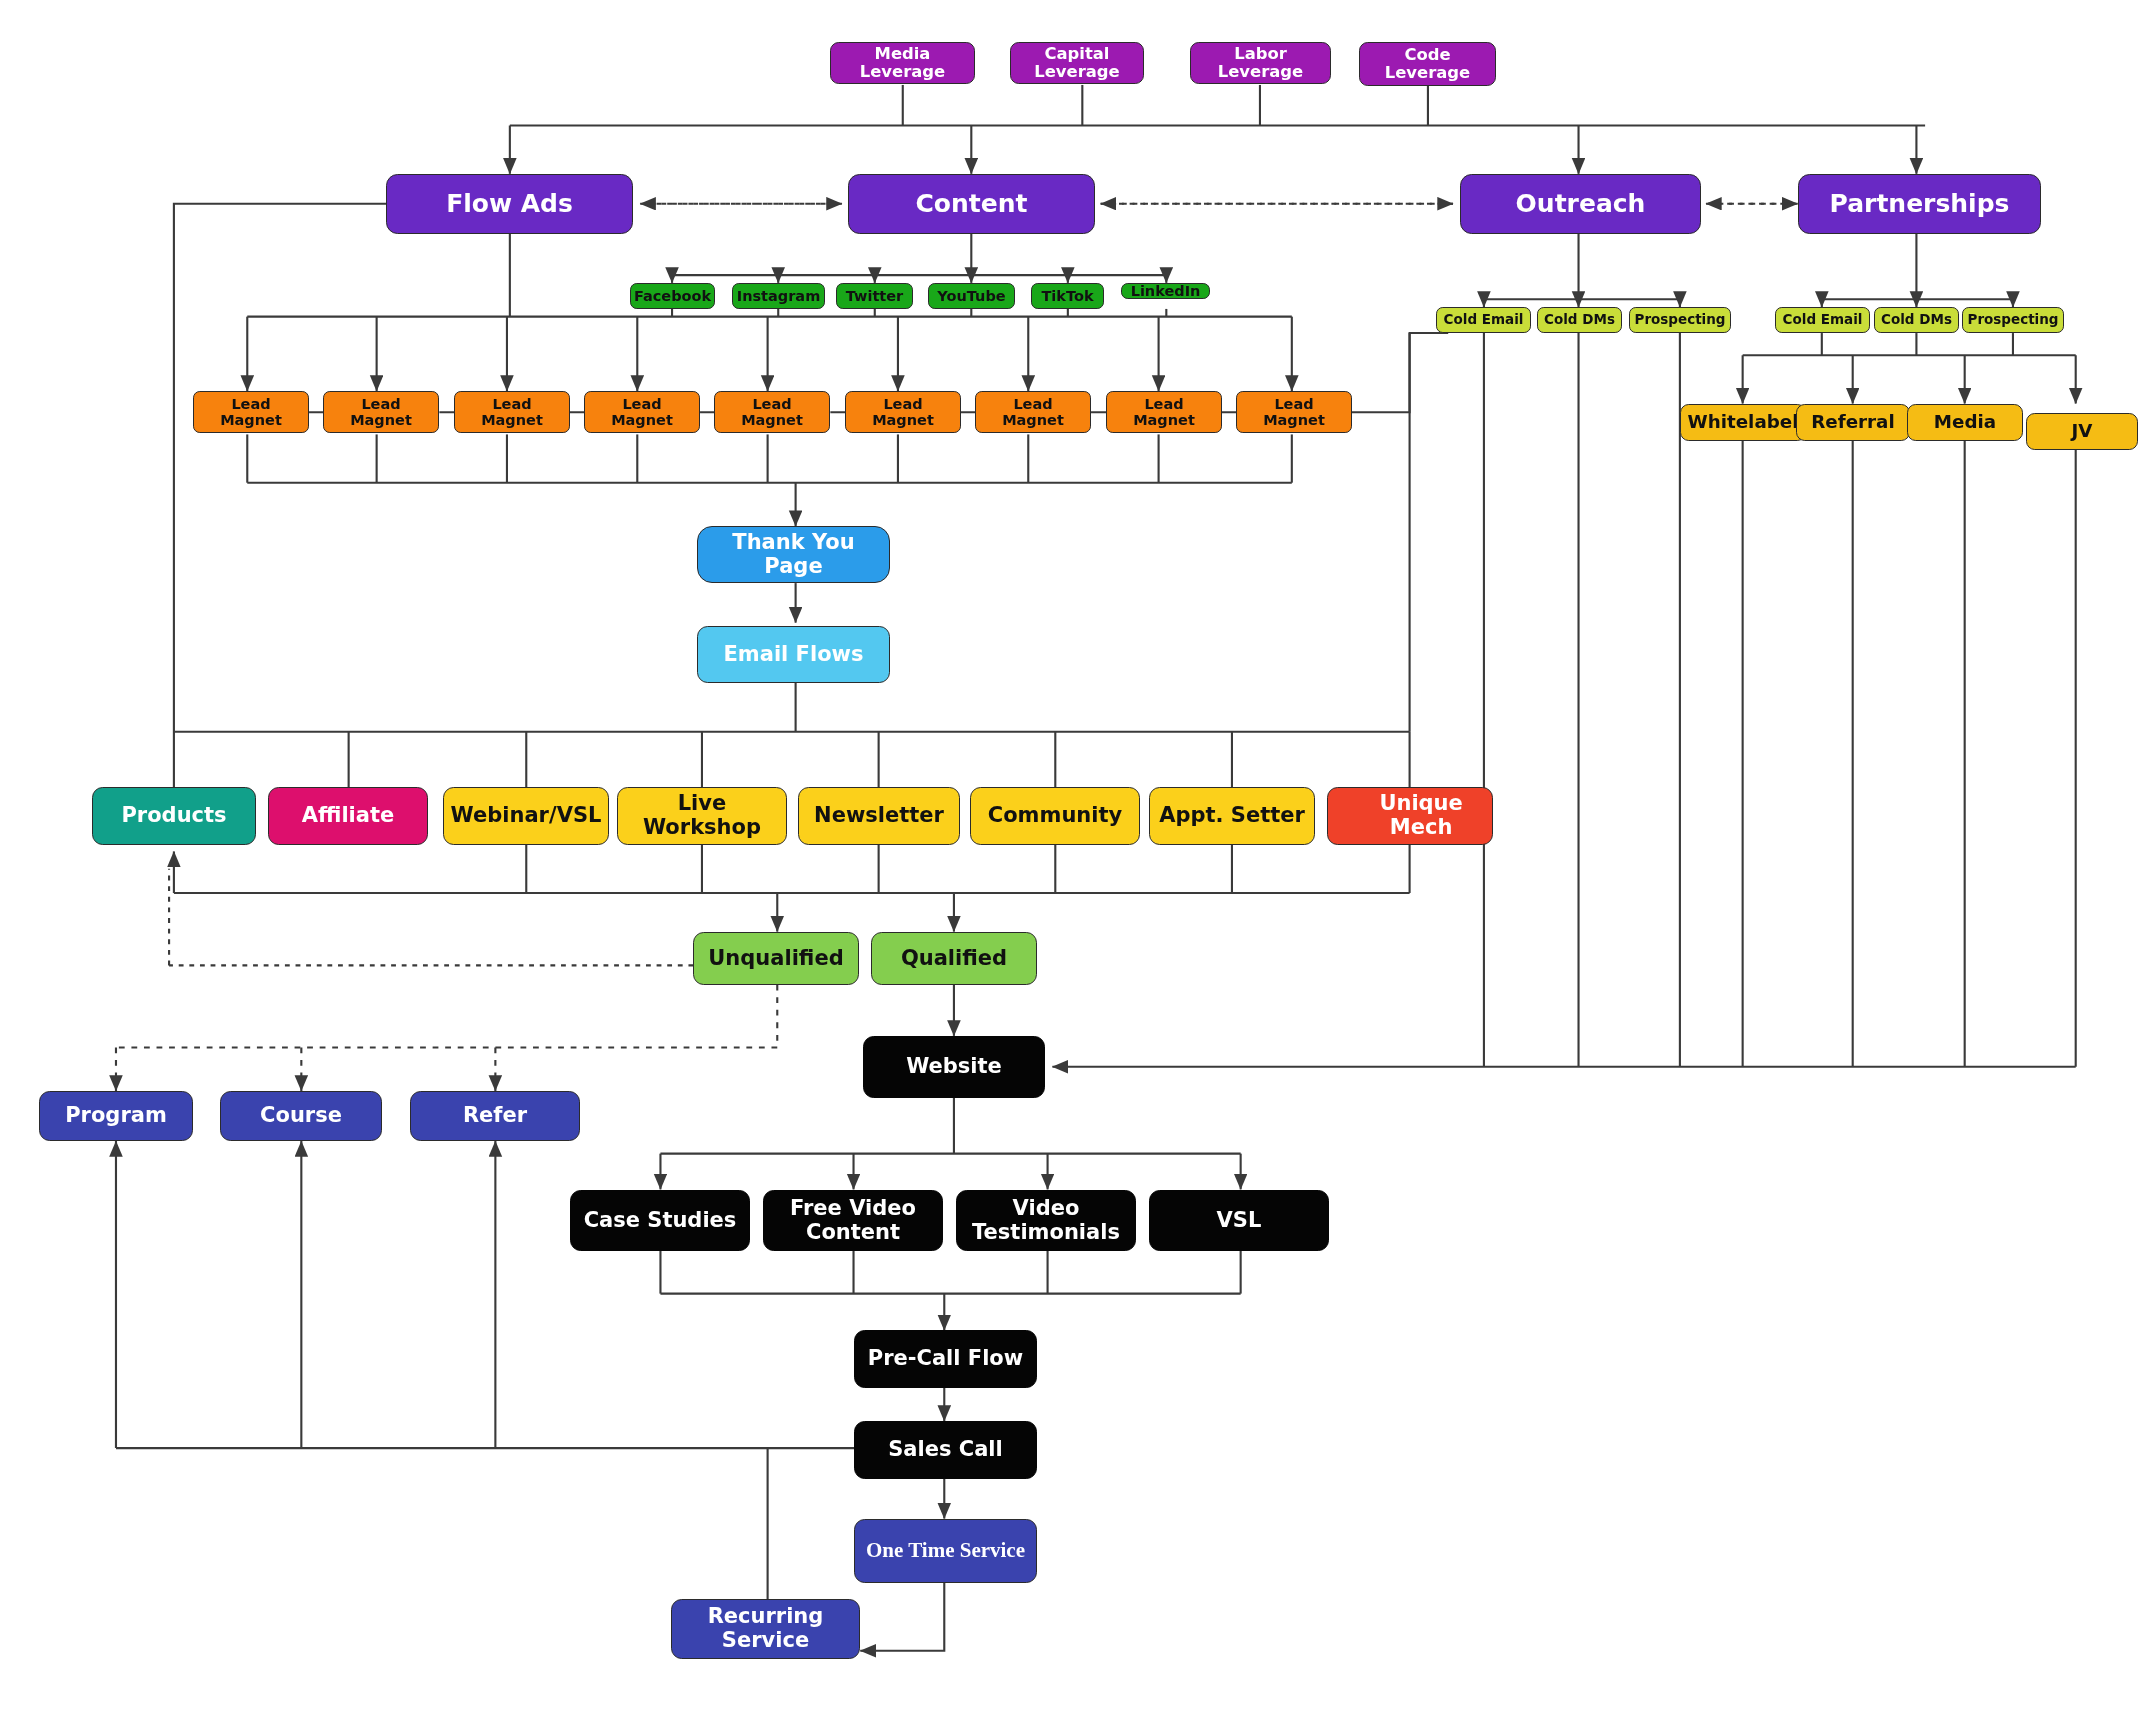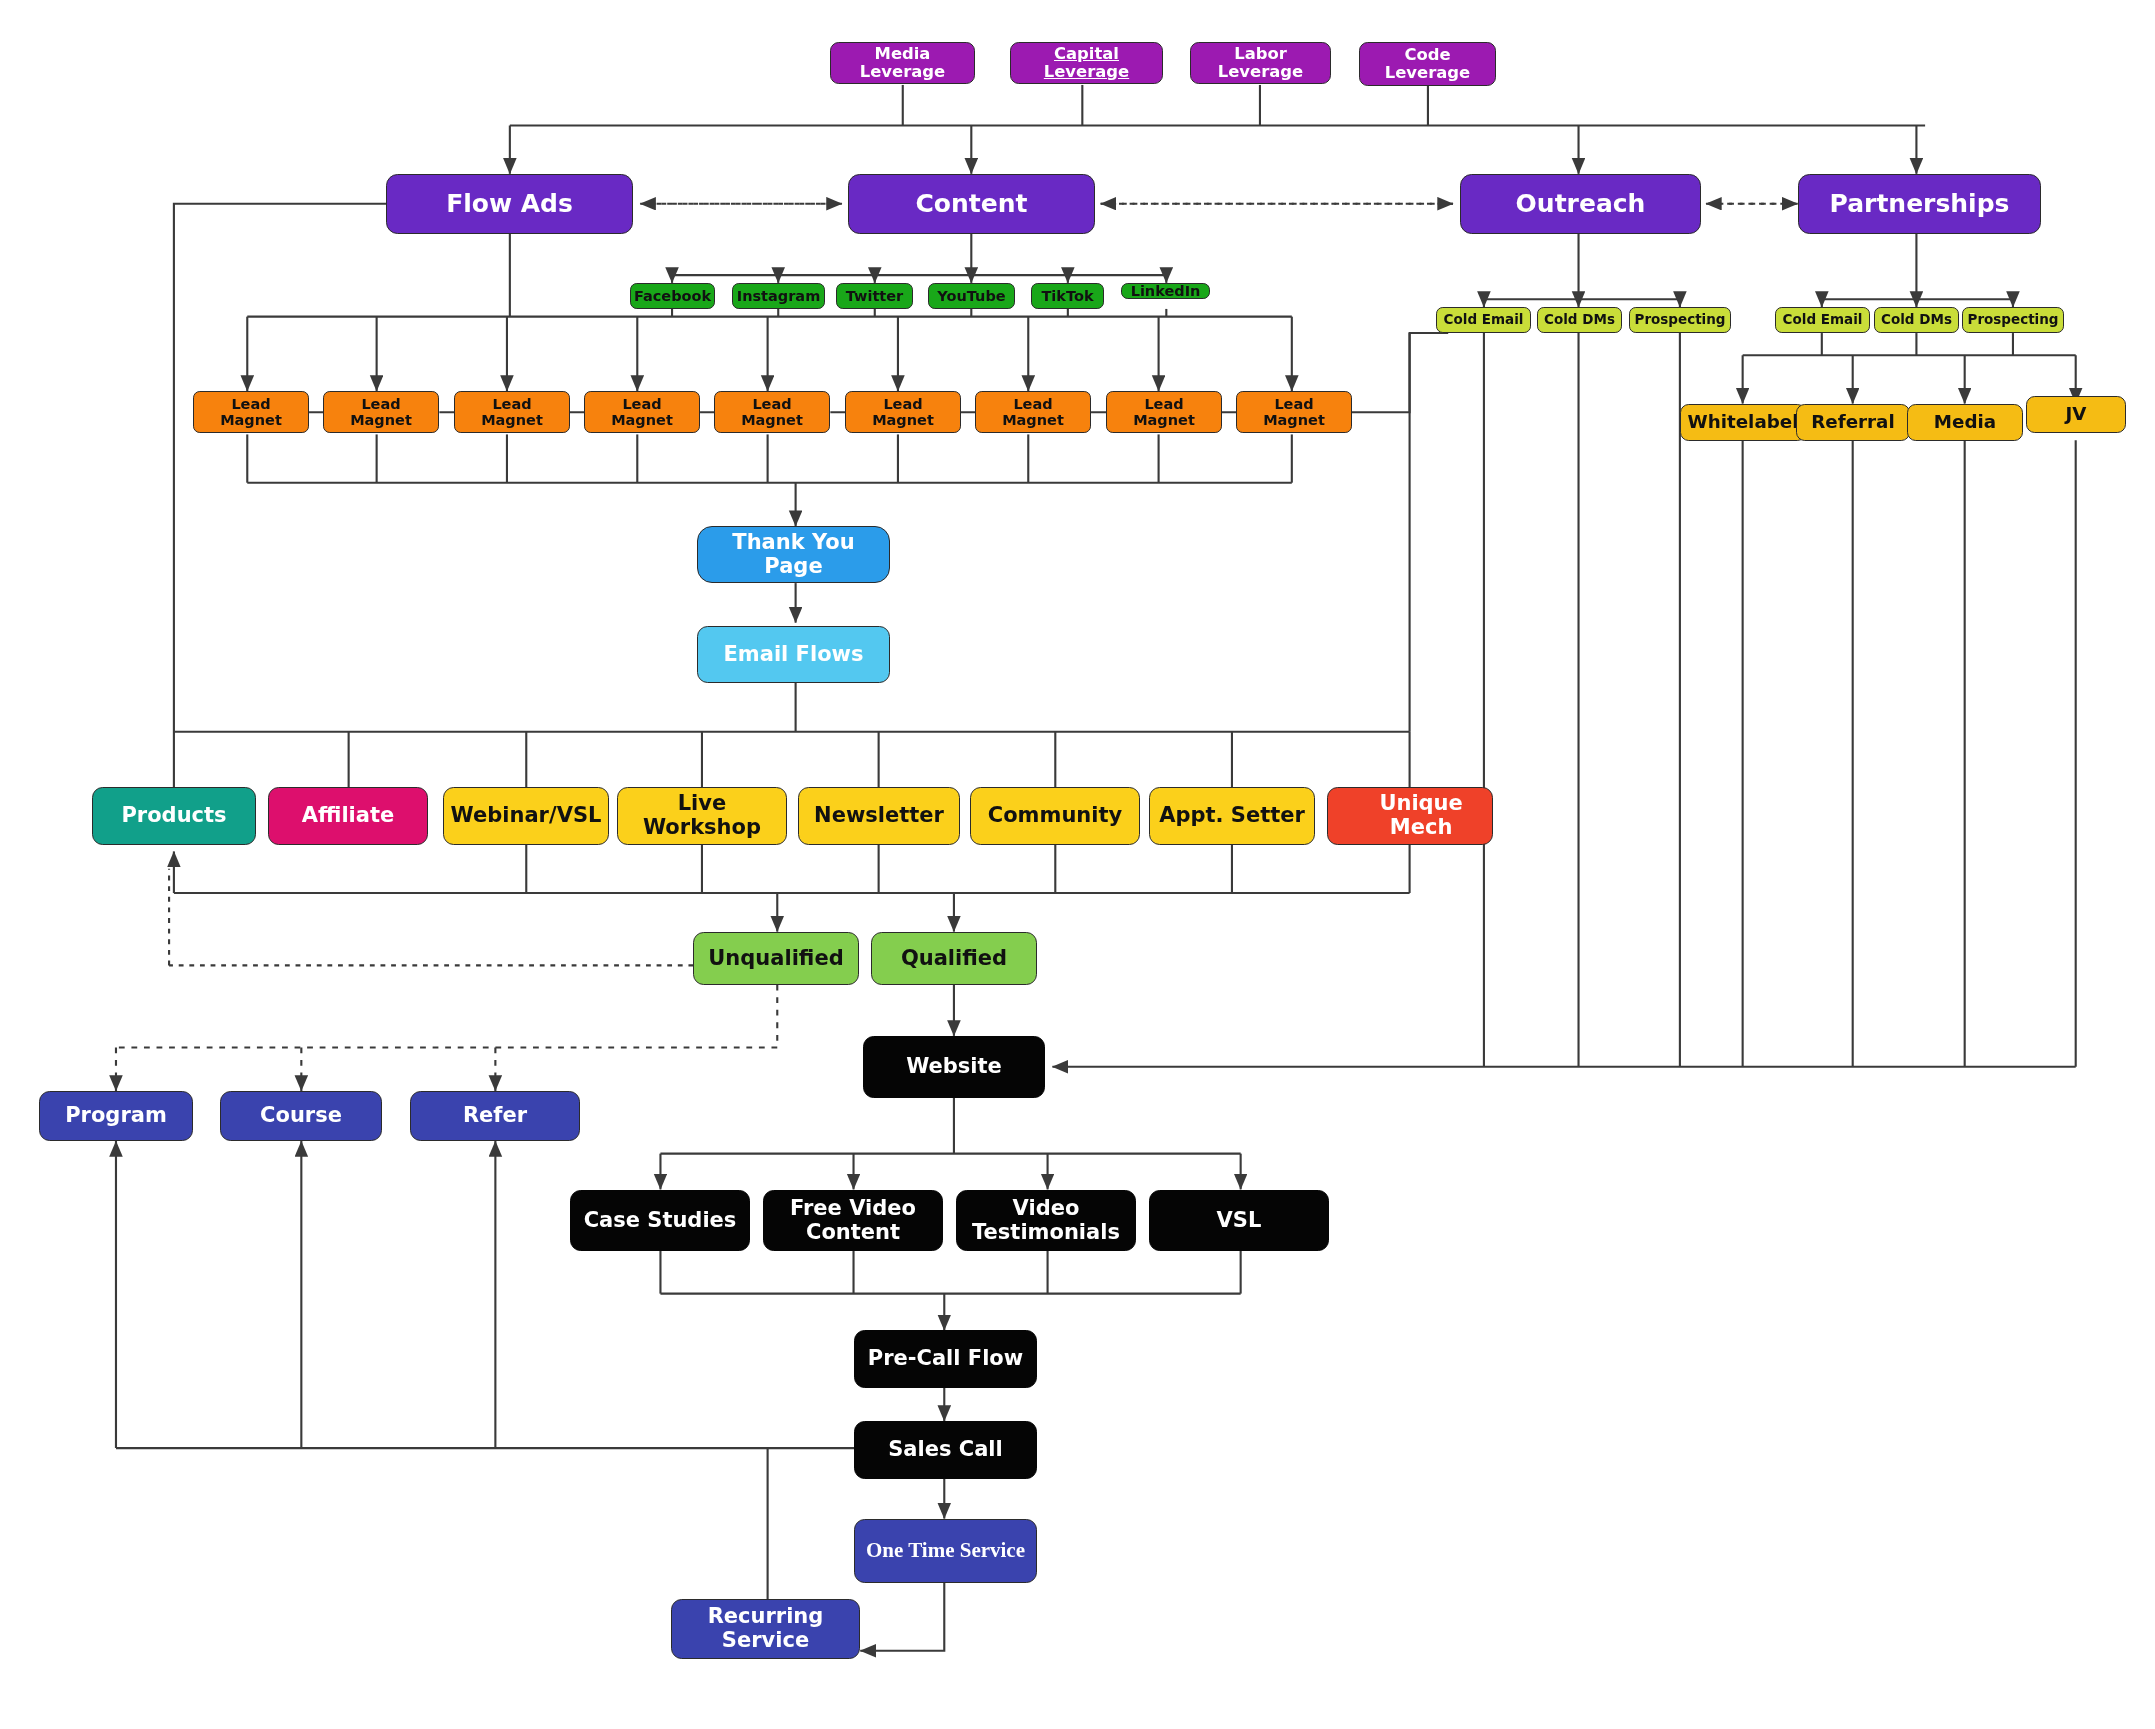--- a/index.html
+++ b/index.html
@@ -213,21 +213,21 @@
       <path d="M795,1500 L120,1500"></path>
       <path d="M120,1500 L120,1182" marker-end="url(#ah)"></path>
       <path d="M312,1500 L312,1182" marker-end="url(#ah)"></path>
       <path d="M513,1500 L513,1182" marker-end="url(#ah)"></path>
     </g>
   </svg>
 
   <div class="node n-lev" style="left:830px;top:42px;width:145px;height:42px;">
     <span>Media Leverage</span>
   </div>
-  <div class="node n-lev" style="left:1010px;top:42px;width:153px;height:42px;text-decoration:underline;">
+  <div class="node n-lev" style="left:1010px;top:42px;width:134px;height:42px;">
     <span>Capital Leverage</span>
   </div>
   <div class="node n-lev" style="left:1190px;top:42px;width:141px;height:42px;">
     <span>Labor Leverage</span>
   </div>
   <div class="node n-lev" style="left:1359px;top:42px;width:137px;height:44px;">
     <span>Code Leverage</span>
   </div>
 
   <div class="node n-chan" style="left:386px;top:174px;width:247px;height:60px;">
@@ -284,21 +284,21 @@
 
   <div class="node n-part" style="left:1680px;top:404px;width:126px;height:37px;">
     <span>Whitelabel</span>
   </div>
   <div class="node n-part" style="left:1796px;top:404px;width:114px;height:37px;">
     <span>Referral</span>
   </div>
   <div class="node n-part" style="left:1907px;top:404px;width:116px;height:37px;">
     <span>Media</span>
   </div>
-  <div class="node n-part" style="left:2026px;top:396px;width:100px;height:37px;text-align:right;">
+  <div class="node n-part" style="left:2026px;top:413px;width:112px;height:37px;text-align:right;">
     <span>JV</span>
   </div>
 
   <div class="node n-lm" style="left:193px;top:391px;width:116px;height:42px;">
     <span>Lead Magnet</span>
   </div>
   <div class="node n-lm" style="left:323px;top:391px;width:116px;height:42px;">
     <span>Lead Magnet</span>
   </div>
   <div class="node n-lm" style="left:454px;top:391px;width:116px;height:42px;">

